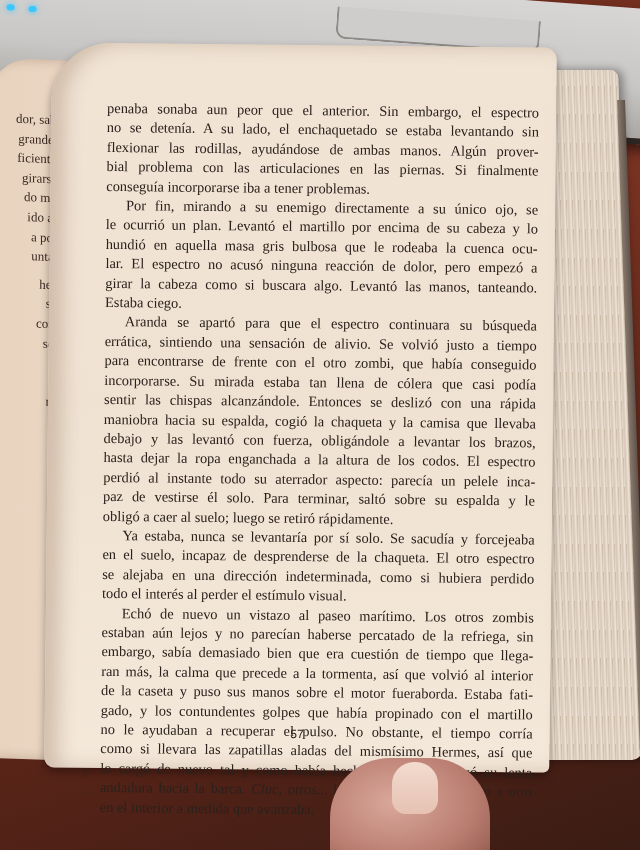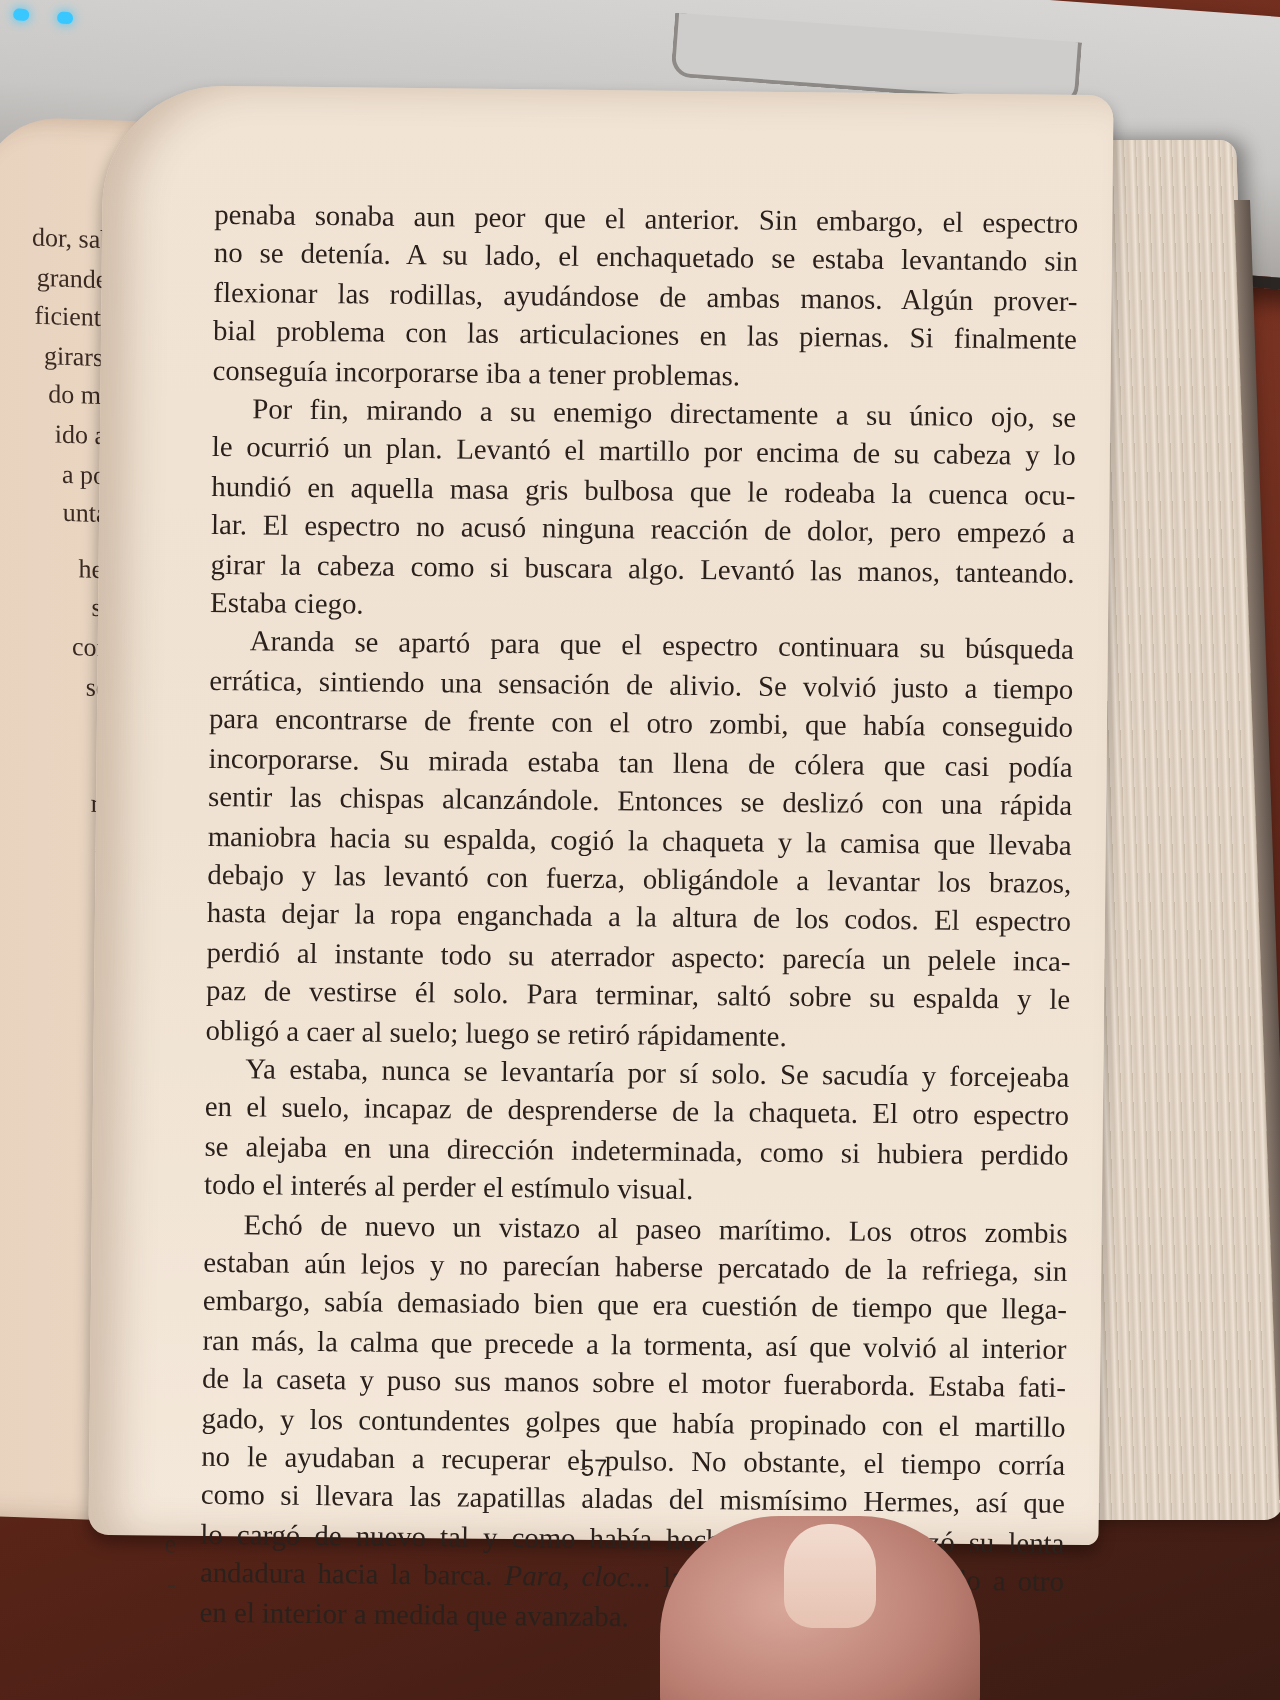--- a/index.html
+++ b/index.html
@@ -166,21 +166,21 @@
     <span class="line last">todo el interés al perder el estímulo visual.</span>
     <span class="line indent">Echó de nuevo un vistazo al paseo marítimo. Los otros zombis</span>
     <span class="line">estaban aún lejos y no parecían haberse percatado de la refriega, sin</span>
     <span class="line">embargo, sabía demasiado bien que era cuestión de tiempo que llega-</span>
     <span class="line">ran más, la calma que precede a la tormenta, así que volvió al interior</span>
     <span class="line">de la caseta y puso sus manos sobre el motor fueraborda. Estaba fati-</span>
     <span class="line">gado, y los contundentes golpes que había propinado con el martillo</span>
     <span class="line">no le ayudaban a recuperar el pulso. No obstante, el tiempo corría</span>
     <span class="line">como si llevara las zapatillas aladas del mismísimo Hermes, así que</span>
     <span class="line">lo cargó de nuevo tal y como había hecho antes y comenzó su lenta</span>
-    <span class="line"><span>andadura hacia la barca.</span> <span class="cluc">Para, cloc...</span><span> la gasolina iba de un lado a otro</span></span>
+    <span class="line"><span>andadura hacia la barca.</span> <span class="cluc">Cluc, otros...</span><span> la gasolina iba de un lado a otro</span></span>
     <span class="line last">en el interior a medida que avanzaba.</span>
   </div>
   <div class="page-number">57</div>
 </div>
 
 <div class="hand">
   <div class="thumb-nail"></div>
 </div>
 
 </body></html>

